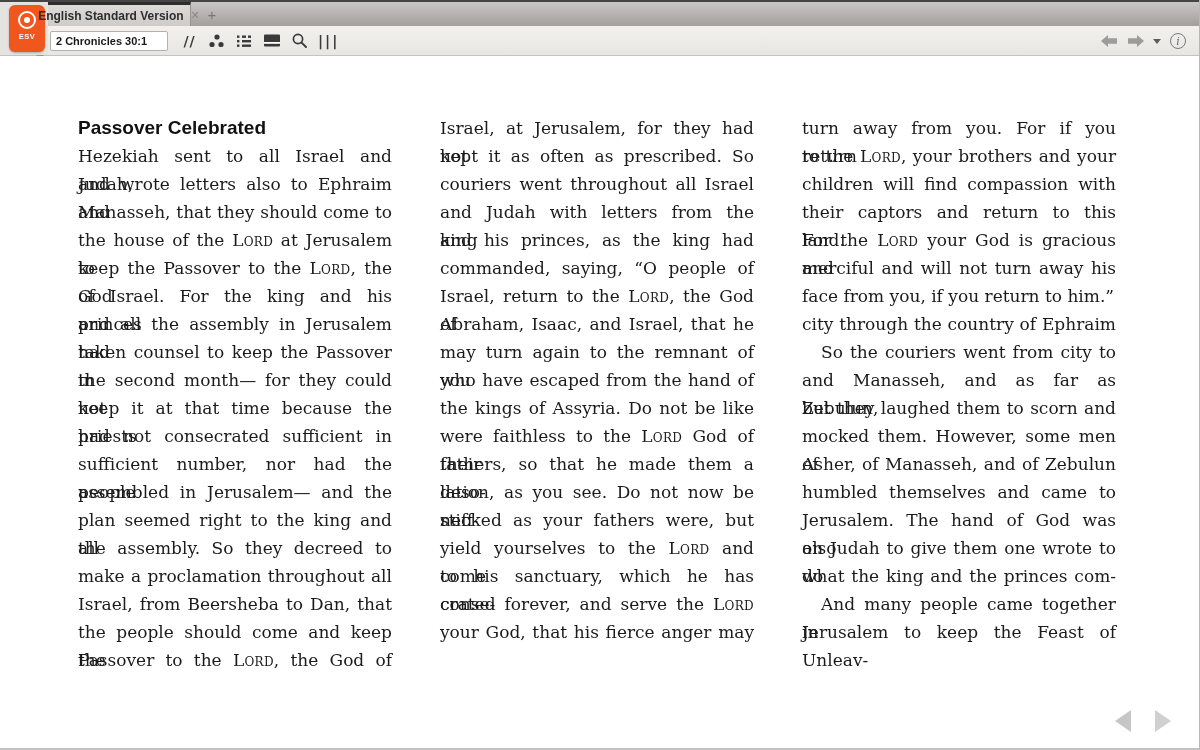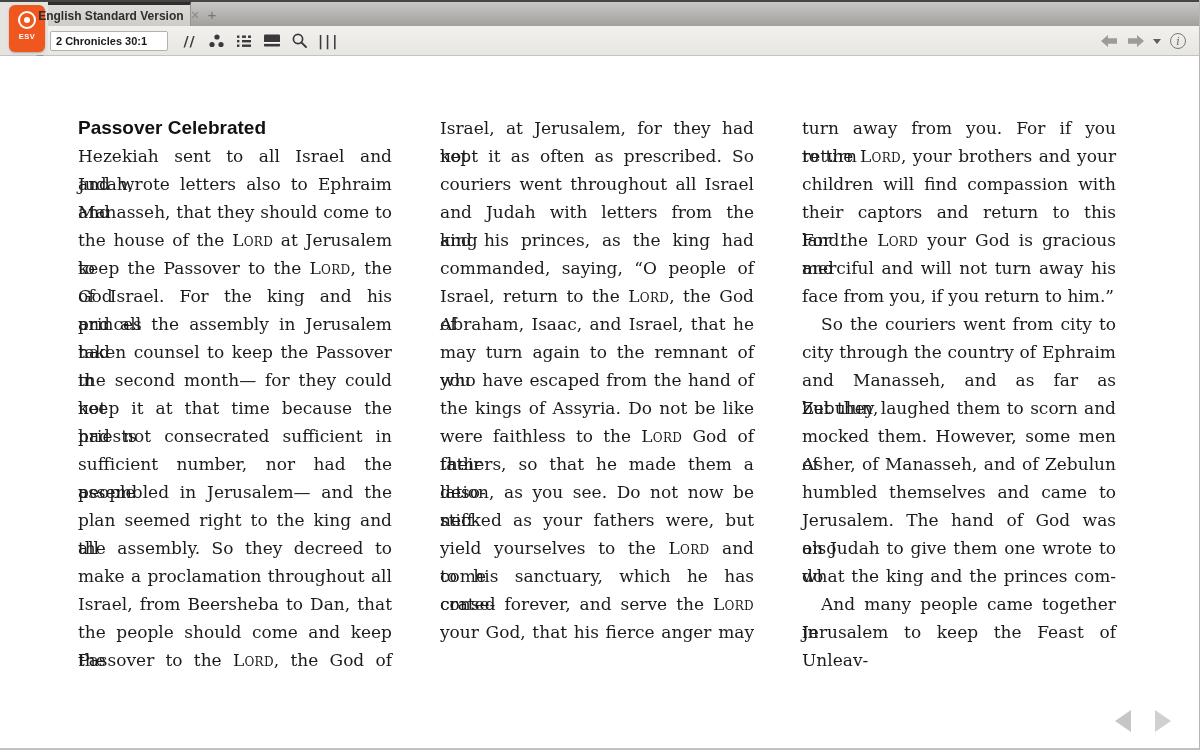--- a/index.html
+++ b/index.html
@@ -208,22 +208,22 @@
       </div>
       <div class="col">
         <div>
             <div class="tline">turn away from you. For if you return</div>
             <div class="tline">to the <span class="sc">Lord</span>, your brothers and your</div>
             <div class="tline">children will find compassion with</div>
             <div class="tline">their captors and return to this land.</div>
             <div class="tline">For the <span class="sc">Lord</span> your God is gracious and</div>
             <div class="tline">merciful and will not turn away his</div>
             <div class="tline pend">face from you, if you return to him.”</div>
+            <div class="tline">city through the country of Ephraim</div>
             <div class="tline ind">So the couriers went from city to</div>
-            <div class="tline">city through the country of Ephraim</div>
             <div class="tline">and Manasseh, and as far as Zebulun,</div>
             <div class="tline">but they laughed them to scorn and</div>
             <div class="tline">mocked them. However, some men of</div>
             <div class="tline">Asher, of Manasseh, and of Zebulun</div>
             <div class="tline">humbled themselves and came to</div>
             <div class="tline">Jerusalem. The hand of God was also</div>
             <div class="tline">on Judah to give them one wrote to do</div>
             <div class="tline">what the king and the princes com-</div>
             <div class="tline ind">And many people came together in</div>
             <div class="tline">Jerusalem to keep the Feast of Unleav-</div>

